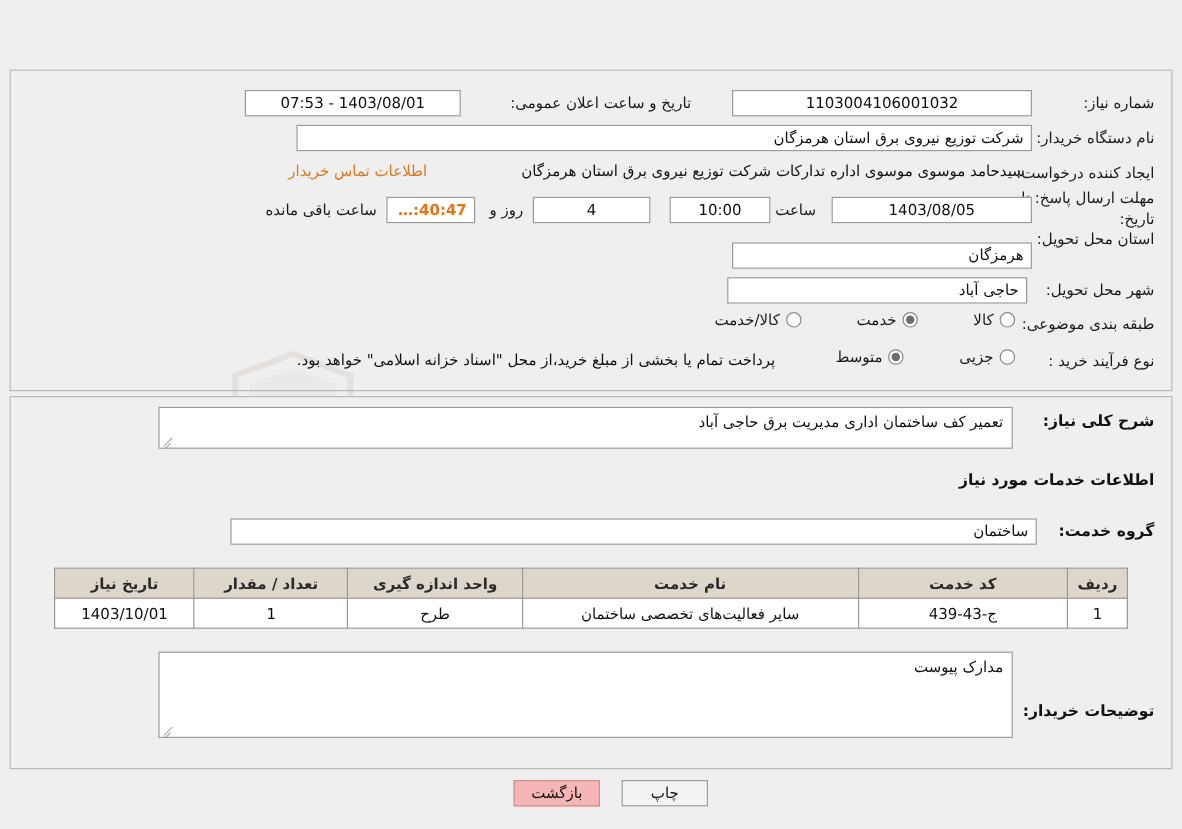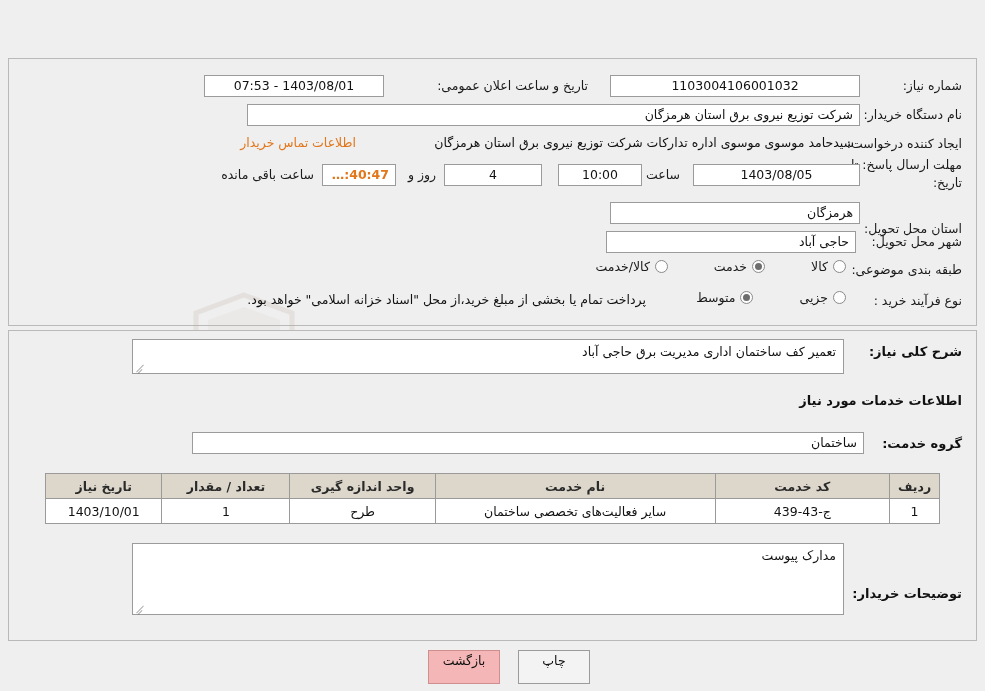--- a/index.html
+++ b/index.html
@@ -103,21 +103,21 @@
     background:#dcd6cb;border:1px solid #9a9a9a;color:#2a2a2a;
     font-weight:bold;height:24px;text-align:center;padding:0 6px;white-space:nowrap;
   }
   table.t td{
     border:1px solid #9a9a9a;height:24px;text-align:center;padding:0 6px;
     color:#111;background:#fff;white-space:nowrap;
   }
 
   
   .btn{
-    position:absolute;height:34px;line-height:20px;text-align:center;
+    position:absolute;height:22px;line-height:20px;text-align:center;
     border:1px solid #9b9b9b;box-sizing:border-box;font-size:12.5px;
     cursor:pointer;
   }
   .btn.print{background:#f3f3f3;color:#111;}
   .btn.back{background:#f4b6b6;color:#111;border-color:#cf8e8e;}
 </style>
 </head>
 <body>
 
 <div class="page">
@@ -133,21 +133,21 @@
         <path d="M60 20 L96 33 V66 C96 86 79 100 60 108 C41 100 24 86 24 66 V33 Z" fill="#c9bbb3" opacity="0.55"></path>
         <text x="128" y="84" font-family="DejaVu Sans, sans-serif" font-size="40" font-weight="bold" fill="#b0a096">AriaTender.net</text>
       </svg>
     </div>
 
     <div class="row" style="right:14px;top:19px;">
       <span class="lbl" style="width:96px;">شماره نیاز:</span>
     </div>
     <div class="fld c" style="position:absolute;right:116px;top:16px;width:250px;">1103004106001032</div>
 
-    <div class="row" style="right:388px;top:19px;">
+    <div class="row" style="right:400px;top:19px;">
       <span class="lbl" style="white-space:nowrap;">تاریخ و ساعت اعلان عمومی:</span>
     </div>
     <div class="fld c" style="position:absolute;right:592px;top:16px;width:180px;">1403/08/01 - 07:53</div>
 
     <div class="row" style="right:14px;top:48px;">
       <span class="lbl" style="width:96px;">نام دستگاه خریدار:</span>
     </div>
     <div class="fld r" style="position:absolute;right:116px;top:45px;width:613px;">شرکت توزیع نیروی برق استان هرمزگان</div>
 
     <div class="row" style="right:14px;top:77px;">
@@ -163,21 +163,21 @@
       <span class="lbl">تاریخ:</span>
     </div>
     <div class="fld c" style="position:absolute;right:116px;top:105px;width:167px;">1403/08/05</div>
     <span class="lbl" style="position:absolute;right:296px;top:108px;">ساعت</span>
     <div class="fld c" style="position:absolute;right:334px;top:105px;width:84px;">10:00</div>
     <div class="fld c" style="position:absolute;right:434px;top:105px;width:98px;">4</div>
     <span class="lbl" style="position:absolute;right:540px;top:108px;">روز و</span>
     <div class="fld c orange" style="position:absolute;right:580px;top:105px;width:74px;font-weight:bold;">01:40:47</div>
     <span class="lbl" style="position:absolute;right:662px;top:108px;">ساعت باقی مانده</span>
 
-    <div class="row" style="right:14px;top:162px;">
+    <div class="row" style="right:14px;top:132px;">
       <span class="lbl" style="width:96px;">استان محل تحویل:</span>
     </div>
     <div class="fld r" style="position:absolute;right:116px;top:143px;width:250px;">هرمزگان</div>
 
     <div class="row" style="right:14px;top:175px;">
       <span class="lbl" style="width:96px;">شهر محل تحویل:</span>
     </div>
     <div class="fld r" style="position:absolute;right:120px;top:172px;width:250px;padding-left:48px;">حاجی آباد</div>
 
     <div class="row" style="right:14px;top:203px;">

